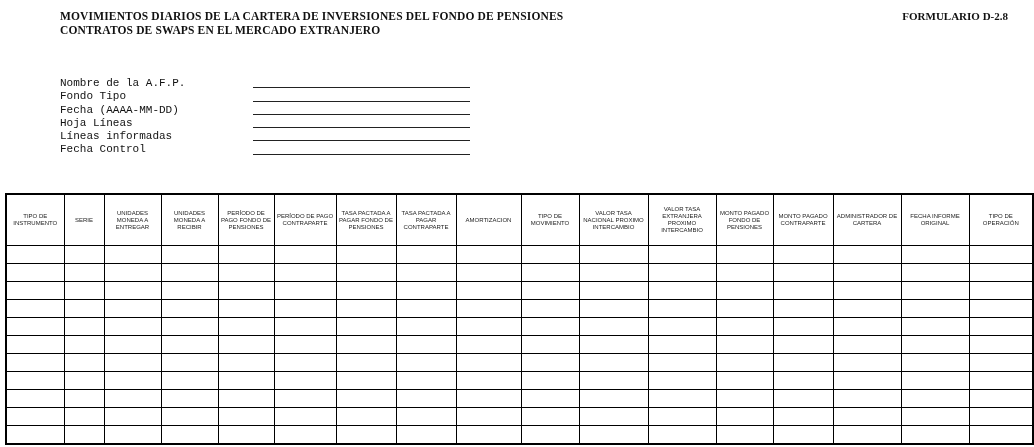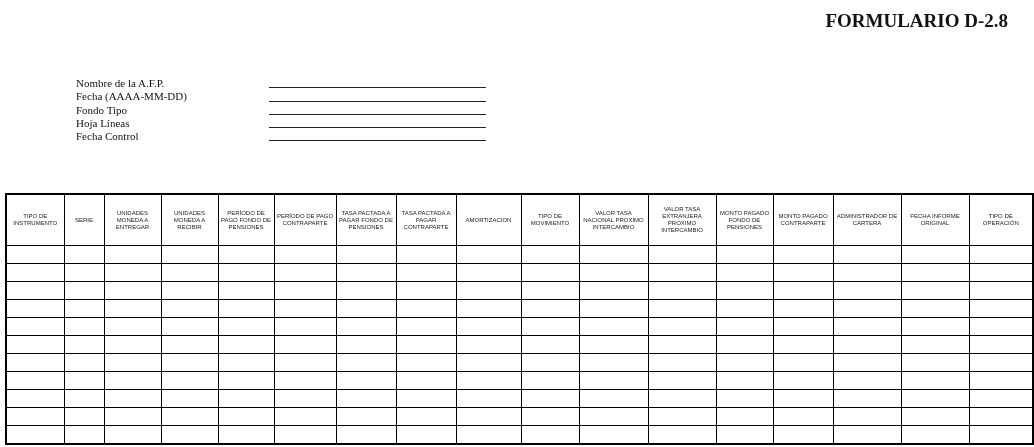--- a/index.html
+++ b/index.html
@@ -25,31 +25,32 @@
     font-size: 11.5px;
     line-height: 13.5px;
     font-weight: bold;
     letter-spacing: 0.15px;
     white-space: nowrap;
   }
   .form-number {
     position: absolute;
     right: 26px;
     top: 10px;
-    font-size: 19px;
+    font-size: 11px;
     font-weight: bold;
     white-space: nowrap;
   }
 
   
   .fields {
     position: absolute;
-    left: 76px;
+    left: 60px;
     top: 77px;
     width: 410px;
+    font-family: Liberation Mono, monospace;
   }
   .field-row {
     position: relative;
     height: 13.3px;
   }
   .field-label {
     position: absolute;
     left: 0;
     top: 0;
     font-size: 11px;
@@ -100,39 +101,45 @@
     height: 15px;
     font-size: 8px;
   }
 </style>
 </head>
 <body>
 
 <div class="page">
 
   <div class="doc-title">
+    <div>MOVIMIENTOS DIARIOS DE LA CARTERA DE INVERSIONES DEL FONDO DE PENSIONES</div>
+    <div>CONTRATOS DE SWAPS EN EL MERCADO EXTRANJERO</div>
   </div>
 
   <div class="form-number">FORMULARIO D-2.8</div>
 
   <div class="fields">
       <div class="field-row">
         <span class="field-label">Nombre de la A.F.P.</span>
         <span class="field-line"></span>
       </div>
       <div class="field-row">
+        <span class="field-label">Fondo Tipo</span>
+        <span class="field-line"></span>
+      </div>
+      <div class="field-row">
         <span class="field-label">Fecha (AAAA-MM-DD)</span>
         <span class="field-line"></span>
       </div>
       <div class="field-row">
-        <span class="field-label">Fondo Tipo</span>
-        <span class="field-line"></span>
-      </div>
-      <div class="field-row">
         <span class="field-label">Hoja Líneas</span>
+        <span class="field-line"></span>
+      </div>
+      <div class="field-row">
+        <span class="field-label">Líneas informadas</span>
         <span class="field-line"></span>
       </div>
       <div class="field-row">
         <span class="field-label">Fecha Control</span>
         <span class="field-line"></span>
       </div>
     </div>
 
   <div class="grid-wrap">
     <table class="grid">

